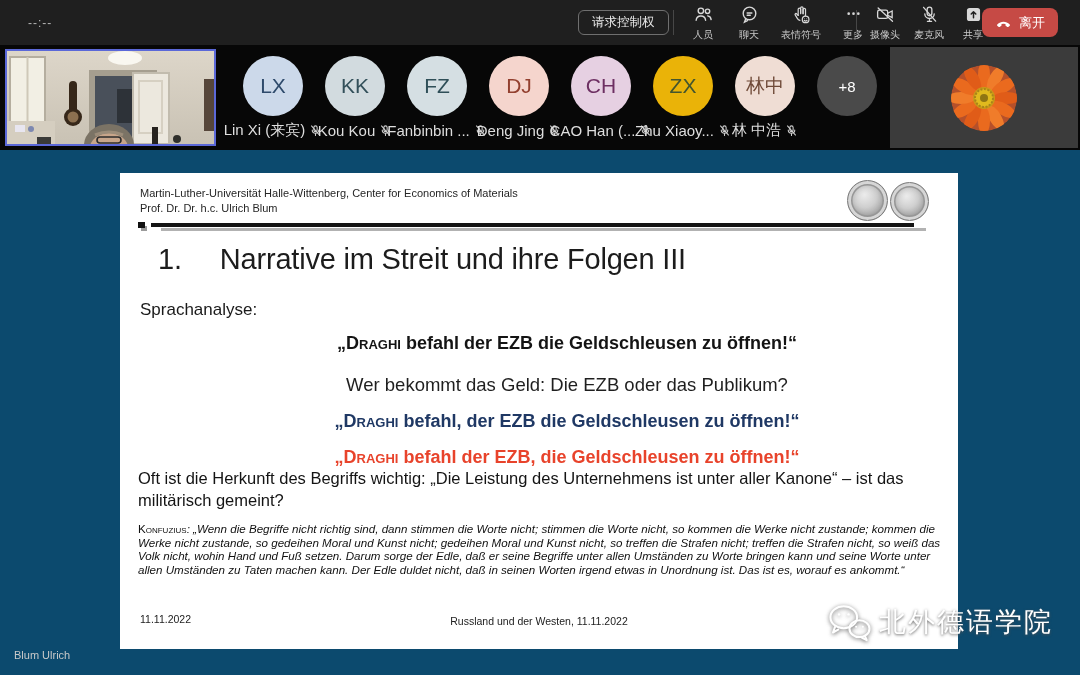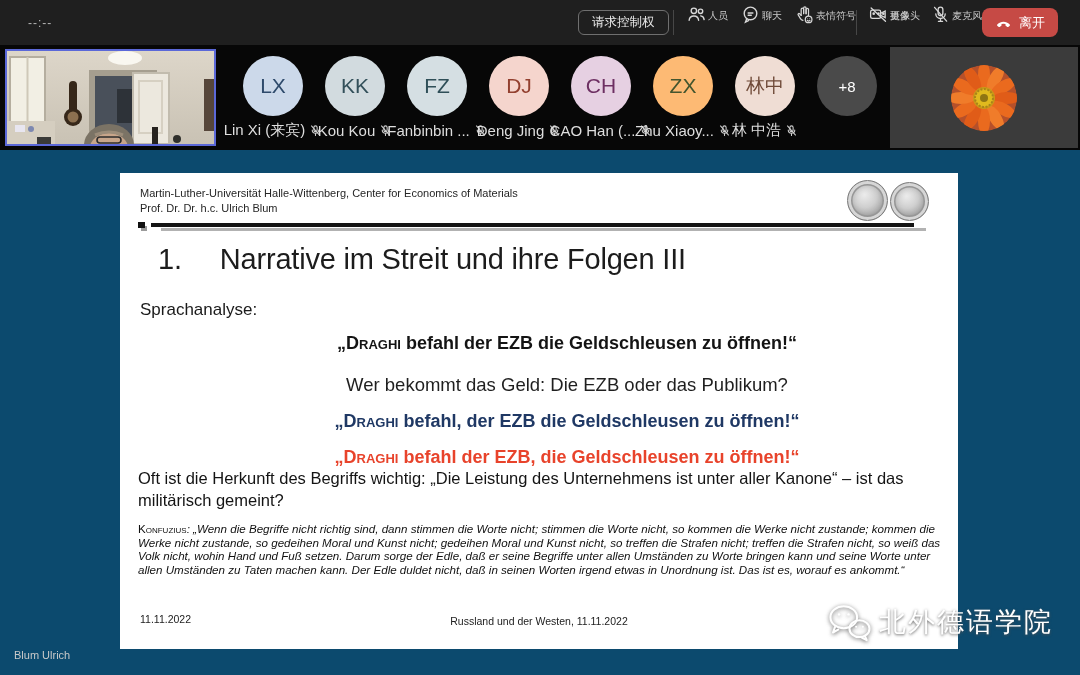--- a/index.html
+++ b/index.html
@@ -16,21 +16,21 @@
   .req-btn {
     position:absolute; left:578px; top:10px; height:25px; padding:0 13px;
     background:transparent; border:1px solid #6f6f6f; border-radius:6px;
     color:#ececec; font-size:12.5px; display:flex; align-items:center; cursor:pointer;
   }
   .vdiv { position:absolute; top:10px; width:1px; height:25px; background:#474747; }
   .vdiv1 { left:673px; } .vdiv2 { left:856px; }
   .ctrl-group { position:absolute; top:4px; display:flex; align-items:flex-start; }
   .cg-center { left:686px; gap:12px; }
   .cg-right { left:868px; gap:10px; }
-  .ctrl-item { display:flex; flex-direction:row; align-items:center; gap:1px; color:#c9c9c9; font-size:10px; min-width:34px; cursor:pointer; }
+  .ctrl-item { display:flex; flex-direction:column; align-items:center; gap:1px; color:#c9c9c9; font-size:10px; min-width:34px; cursor:pointer; }
   .ctrl-item svg { width:21px; height:21px; }
   .leave-btn {
     position:absolute; right:22px; top:8px; height:29px; padding:0 13px;
     background:#c64a45; border:none; border-radius:8px; color:#fff; font-size:13px;
     display:flex; align-items:center; gap:7px; cursor:pointer;
   }
   .leave-btn svg { width:17px; height:17px; }
   
   .strip { position:absolute; top:45px; left:0; right:0; height:105px; background:#070707; }
   .self-video {
@@ -262,21 +262,21 @@
       <div class="p-name">
           <span>CAO Han (...</span>
           <svg viewBox="0 0 24 24" fill="none" stroke="#cfcfcf" stroke-width="2" stroke-linecap="round">
             <rect x="9" y="3.4" width="6" height="10.6" rx="3"></rect>
             <path d="M6 11a6 6 0 0 0 12 0M12 17.4V21"></path>
             <path d="M4.6 3.6 19.4 20.4"></path>
           </svg>
         </div>
     </div>
     <div class="p-cell">
-      <div class="avatar" style="background: #fdba74; color: rgb(68, 85, 46);">ZX</div>
+      <div class="avatar" style="background: #eab308; color: rgb(68, 85, 46);">ZX</div>
       <div class="p-name">
           <span>Zhu Xiaoy...</span>
           <svg viewBox="0 0 24 24" fill="none" stroke="#cfcfcf" stroke-width="2" stroke-linecap="round">
             <rect x="9" y="3.4" width="6" height="10.6" rx="3"></rect>
             <path d="M6 11a6 6 0 0 0 12 0M12 17.4V21"></path>
             <path d="M4.6 3.6 19.4 20.4"></path>
           </svg>
         </div>
     </div>
     <div class="p-cell">

